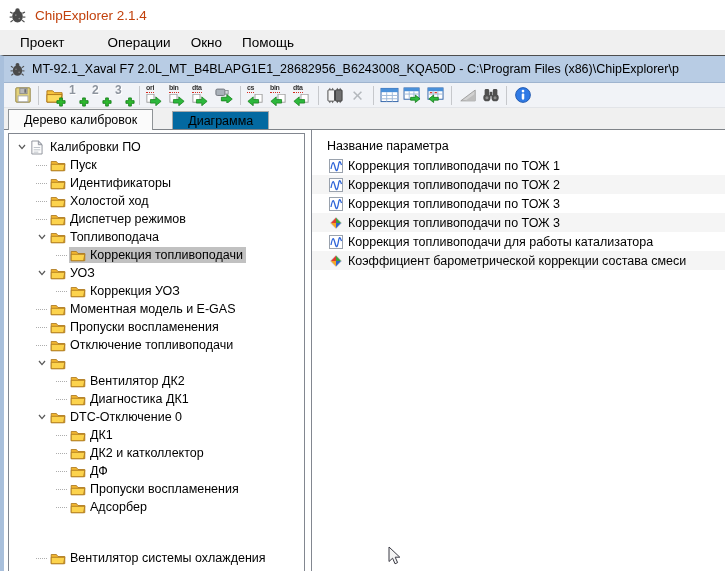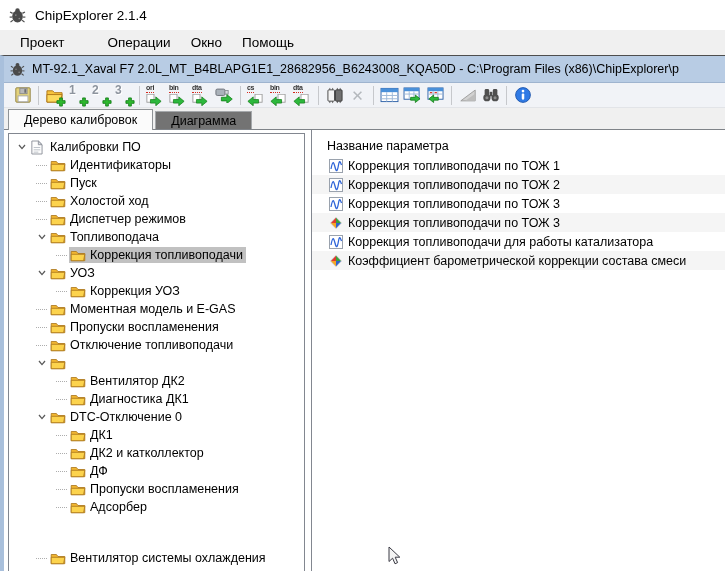--- a/index.html
+++ b/index.html
@@ -2,21 +2,21 @@
 <html><head>
 <meta charset="utf-8">
 <style>
   * { box-sizing: border-box; margin: 0; padding: 0; }
   html,body { width:725px; height:571px; overflow:hidden; background:#fff;
     font-family:"Liberation Sans","DejaVu Sans",sans-serif; color:#000; }
 
   
   .titlebar { height:30px; background:#ffffff; display:flex; align-items:center; padding-left:9px; }
   .titlebar .app-ic { width:17px; height:17px; margin-right:9px; }
-  .titlebar .t { font-size:13.5px; color:#000000; }
+  .titlebar .t { font-size:13.5px; color:#c2410c; }
 
   
   .menubar { height:25px; background:#f0f0f0; display:flex; align-items:center; padding-left:10px; }
   .menu-item { font-size:13.5px; padding:3px 10px; cursor:default; }
   .menu-item:nth-child(1){ margin-right:23px; }
 
   
   .mdi { height:516px; border-top:1px solid #4e4e4e; border-left:4px solid #a9c0dc; position:relative; background:#fff; }
   .mdi-titlebar { height:27px; background:#b8cce4; display:flex; align-items:center; padding-left:6px; border-bottom:1px solid #9fb4cf; }
   .mdi-titlebar .app-ic { width:15px; height:15px; margin-right:7px; flex:0 0 auto; }
@@ -30,21 +30,21 @@
          border-bottom:1px dotted #d52b1e; line-height:8px; letter-spacing:-0.3px; }
   .num { position:absolute; top:-1px; left:3px; font-size:12px; font-weight:bold; color:#8d949e; text-shadow:1px 1px 0 #fff; }
   .plus { position:absolute; right:0; bottom:0; }
   .arr-b { position:absolute; left:2px; bottom:1px; }
   .dimx { font-size:15px; font-weight:bold; color:#b4b8bd; line-height:15px; }
 
   
   .tabstrip { height:21px; background:#f0f0f0; display:flex; align-items:flex-end; padding-left:4px; position:relative; z-index:2; }
   .tab { font-size:12.5px; padding:0 15px; display:flex; align-items:center; cursor:default; }
   .tab.active { height:21px; background:#fbfbfb; border:1px solid #8f9396; border-bottom:none; position:relative; top:1px; z-index:3; }
-  .tab.inactive { height:18px; background:#737373; border:1px solid #a5a8ab; border-bottom:none; margin-left:2px; }
+  .tab.inactive { height:18px; background:#0369a1; border:1px solid #a5a8ab; border-bottom:none; margin-left:19px; }
 
   
   .tabpage { position:relative; height:442px; background:#fff; border-top:1px solid #7f8388; overflow:hidden; }
 
   .tree-panel { position:absolute; left:4px; top:3px; width:297px; bottom:-5px;
     border:1px solid #828790; background:#fff; overflow:hidden; padding-top:4px; }
   .tree-row { height:18px; display:flex; align-items:center; font-size:12.5px; white-space:nowrap; }
   .expander { width:14px; height:14px; flex:0 0 auto; display:flex; align-items:center; justify-content:center; position:relative; }
   .expander.stub::before { content:""; position:absolute; left:1px; right:2px; top:50%; border-top:1px dotted #adadad; }
   .node { display:flex; align-items:center; padding:1px 3px 1px 1px; gap:4px; }
@@ -310,33 +310,33 @@
         </div>
         <div class="tree-row" style="padding-left: 26px;">
           <span class="expander stub"></span>
           <span class="node">
             <span class="tree-icon">
               <svg width="16" height="13" viewBox="0 0 20 16">
                 <path d="M1.5 3 h6.5 l2 2.5 h8.5 v9 h-17 z" fill="#f2b731" stroke="#a8741a"></path>
                 <path d="M1.5 6.5 h17 l-1.5 8 h-15.5 z" fill="#fcd34d" stroke="#a8741a"></path>
               </svg>
             </span>
+            <span>Пуск</span>
+          </span>
+        </div>
+        <div class="tree-row" style="padding-left: 26px;">
+          <span class="expander stub"></span>
+          <span class="node">
+            <span class="tree-icon">
+              <svg width="16" height="13" viewBox="0 0 20 16">
+                <path d="M1.5 3 h6.5 l2 2.5 h8.5 v9 h-17 z" fill="#f2b731" stroke="#a8741a"></path>
+                <path d="M1.5 6.5 h17 l-1.5 8 h-15.5 z" fill="#fcd34d" stroke="#a8741a"></path>
+              </svg>
+            </span>
             <span>Идентификаторы</span>
-          </span>
-        </div>
-        <div class="tree-row" style="padding-left: 26px;">
-          <span class="expander stub"></span>
-          <span class="node">
-            <span class="tree-icon">
-              <svg width="16" height="13" viewBox="0 0 20 16">
-                <path d="M1.5 3 h6.5 l2 2.5 h8.5 v9 h-17 z" fill="#f2b731" stroke="#a8741a"></path>
-                <path d="M1.5 6.5 h17 l-1.5 8 h-15.5 z" fill="#fcd34d" stroke="#a8741a"></path>
-              </svg>
-            </span>
-            <span>Пуск</span>
           </span>
         </div>
         <div class="tree-row" style="padding-left: 26px;">
           <span class="expander stub"></span>
           <span class="node">
             <span class="tree-icon">
               <svg width="16" height="13" viewBox="0 0 20 16">
                 <path d="M1.5 3 h6.5 l2 2.5 h8.5 v9 h-17 z" fill="#f2b731" stroke="#a8741a"></path>
                 <path d="M1.5 6.5 h17 l-1.5 8 h-15.5 z" fill="#fcd34d" stroke="#a8741a"></path>
               </svg>

